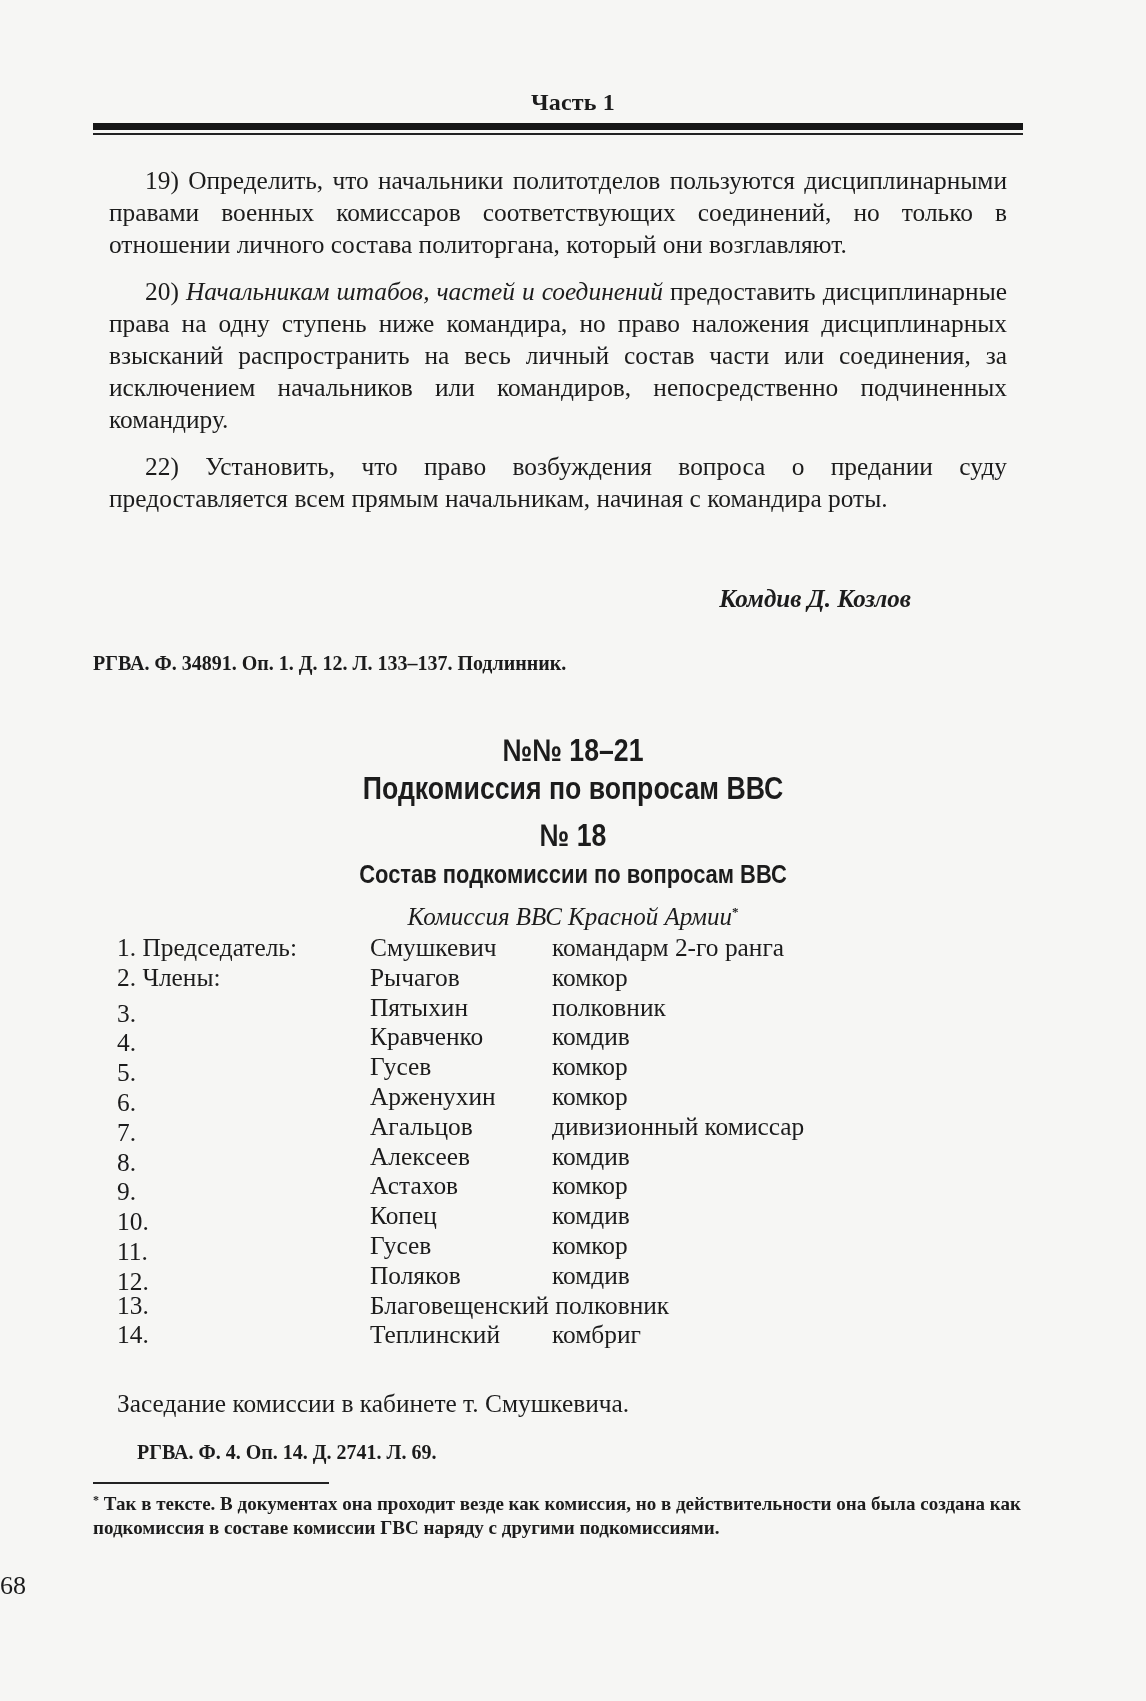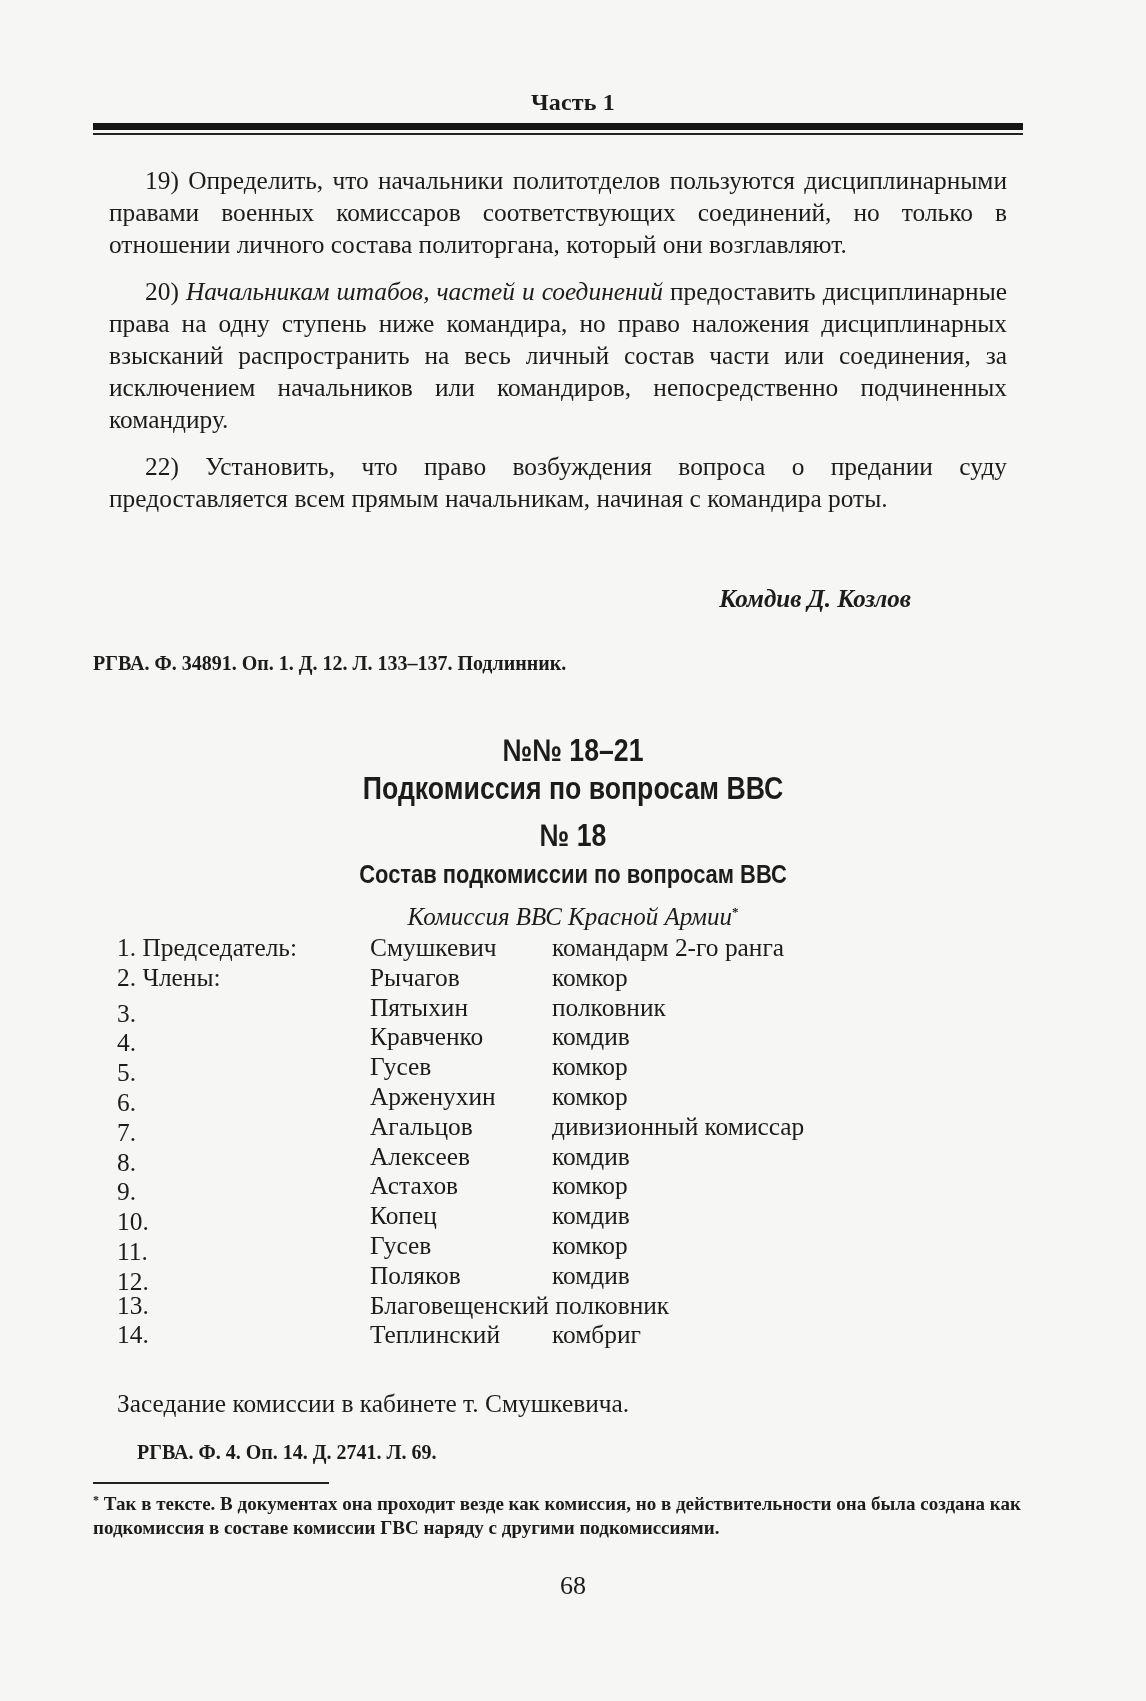--- a/index.html
+++ b/index.html
@@ -58,21 +58,21 @@
   .roster-row.tall .r-num { top: 6px; }
 
   .meeting { position: absolute; left: 117px; top: 1388px; font-size: 25.4px; }
   .source2 { position: absolute; left: 93px; top: 1440px; font-size: 20px; font-weight: bold; margin-left: 44px; }
   .fn-rule { position: absolute; left: 93px; top: 1481px; width: 236px; height: 2px; background: #222; }
   .footnote {
     position: absolute; left: 93px; width: 930px; top: 1487px;
     font-size: 19px; line-height: 24px; font-weight: bold;
   }
   .footnote sup { font-size: 12px; vertical-align: 6px; }
-  .page-num { position: absolute; left: 0; width: 1146px; top: 1570px; text-align: center; font-size: 26px; }
+  .page-num { position: absolute; left: 0; width: 1146px; top: 1570px; font-size: 26px; }
 </style>
 </head>
 <body>
 
 <div class="page">
   <div class="running-head">Часть 1</div>
   <div class="rule-thick"></div>
   <div class="rule-thin"></div>
 
   <div class="body-text">

